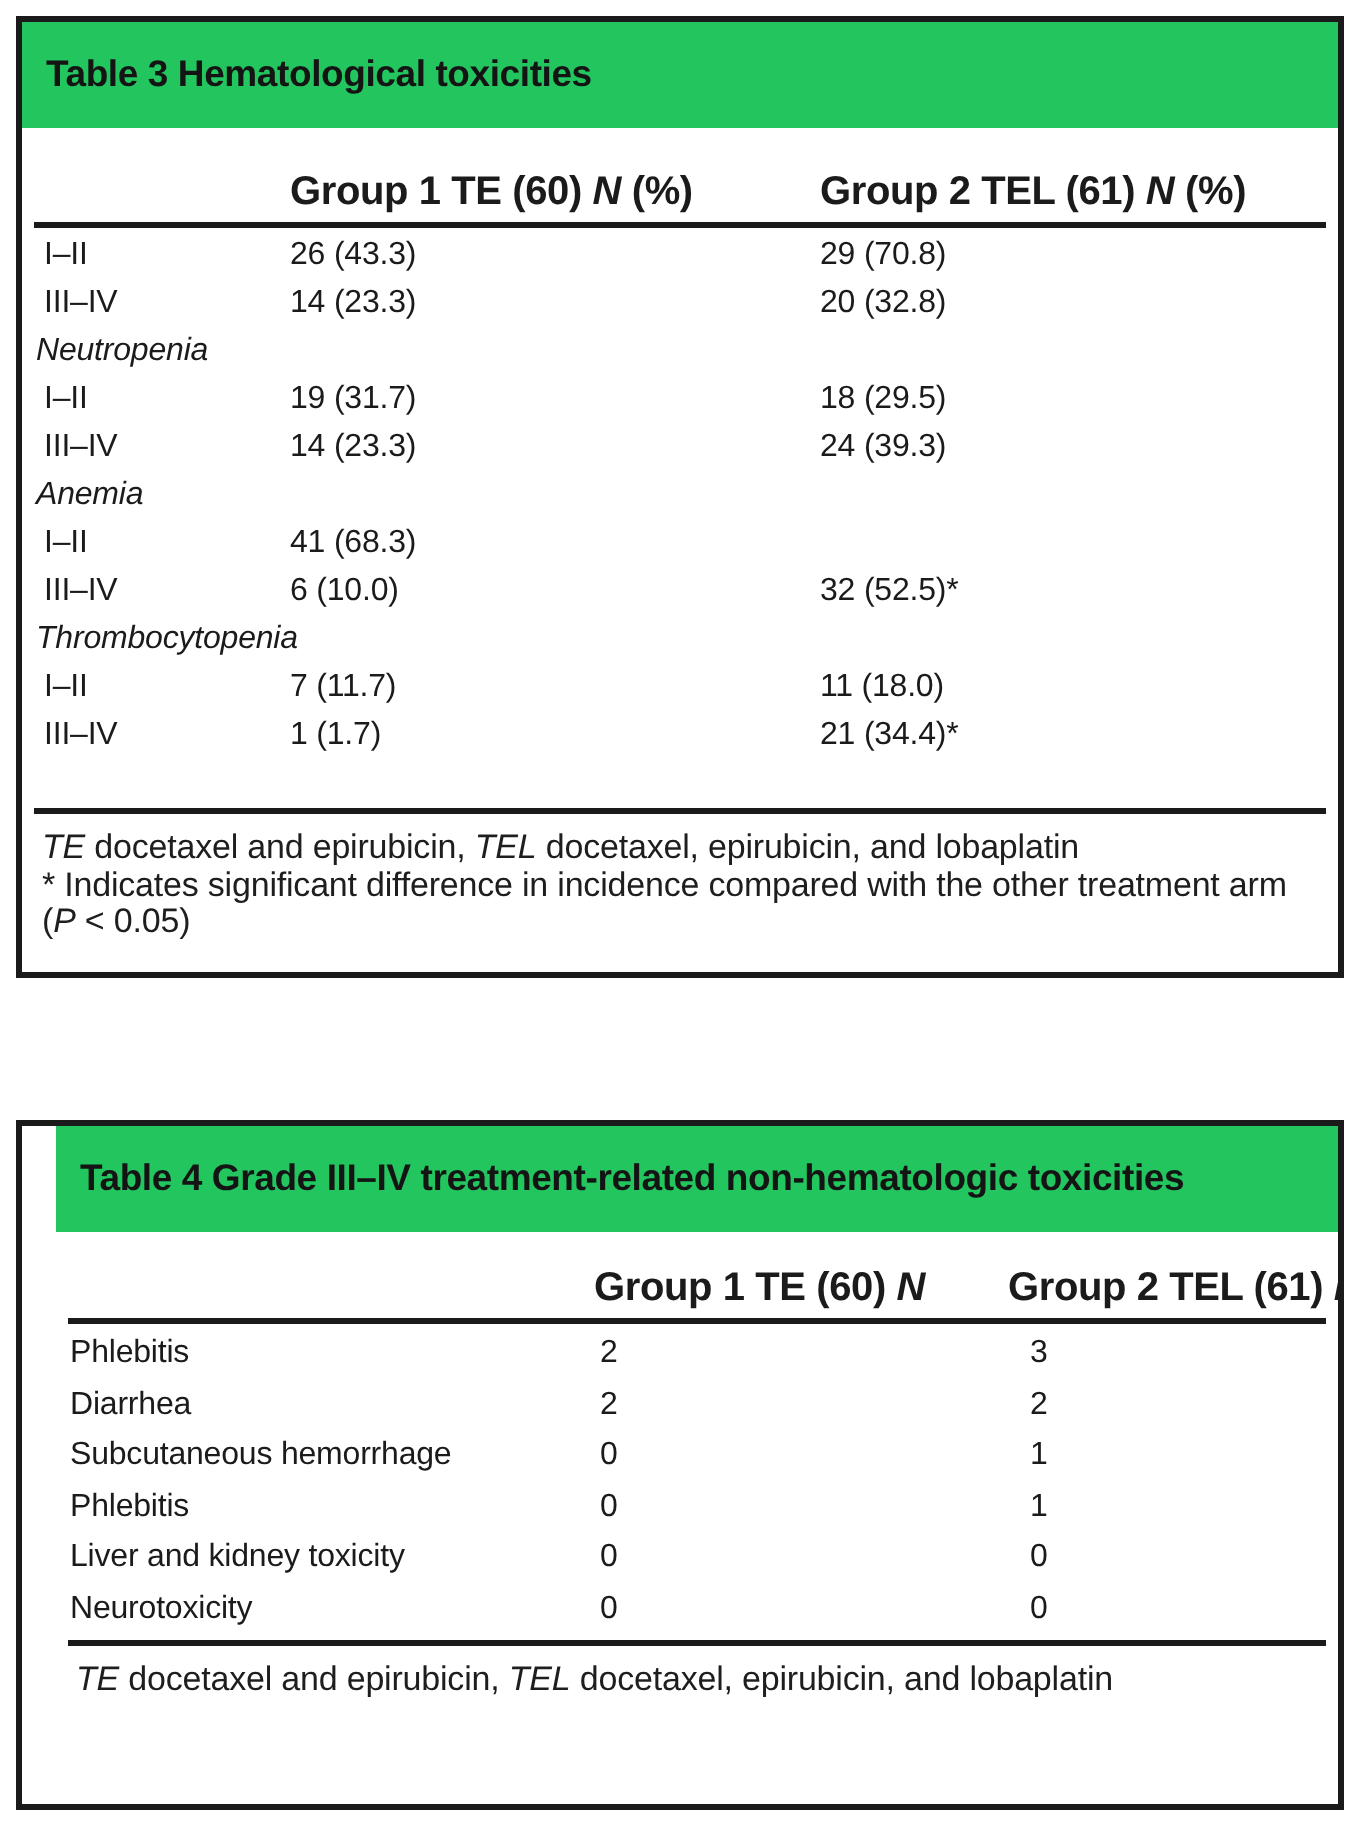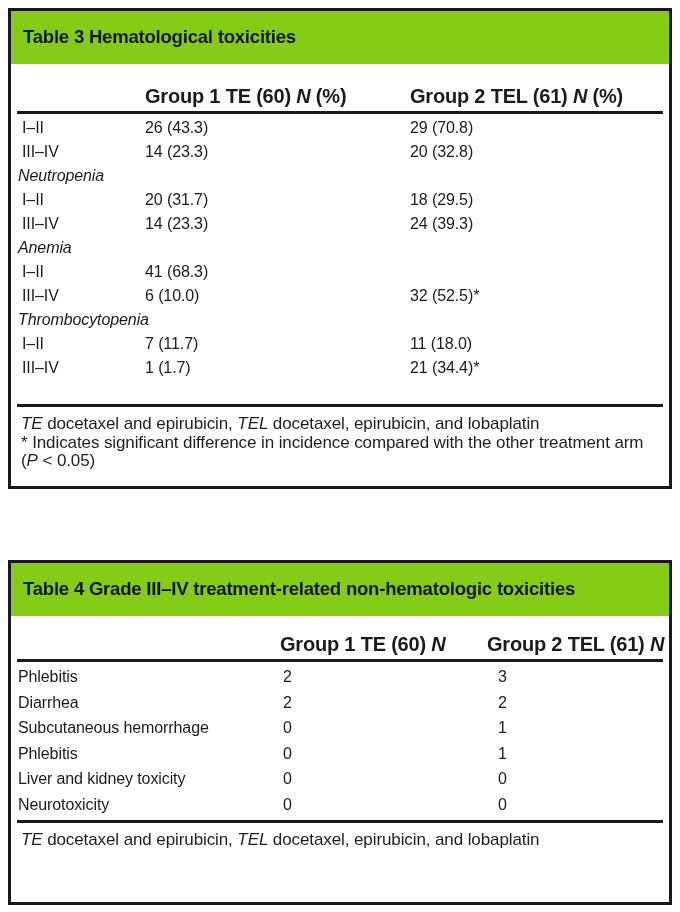--- a/index.html
+++ b/index.html
@@ -15,24 +15,24 @@
   .card {
     position: absolute;
     left: 8px;
     width: 664px;
     border: 3px solid #1a1a1a;
     background: #ffffff;
     box-sizing: border-box;
     overflow: hidden;
   }
   #table3-card { top: 8px; height: 481px; }
-  #table4-card { top: 560px; height: 345px; }
+  #table4-card { top: 560px; height: 345px; padding-left: 17px; }
 
   .titlebar {
-    background: #84cc16;
+    background: #22c55e;
     padding: 13px 12px 14px 12px;
     font-size: 18.5px;
     line-height: 26px;
     font-weight: bold;
     letter-spacing: -0.2px;
     color: #141414;
   }
   .titlebar .title-text { display: block; max-width: 600px; }
 
   .thead {
@@ -107,21 +107,21 @@
         <div class="v1">14 (23.3)</div>
         <div class="v2">20 (32.8)</div>
       </div>
     <div class="trow cat">
         <div class="lbl">Neutropenia</div>
         <div class="v1"></div>
         <div class="v2"></div>
       </div>
     <div class="trow grade">
         <div class="lbl">I–II</div>
-        <div class="v1">20 (31.7)</div>
+        <div class="v1">19 (31.7)</div>
         <div class="v2">18 (29.5)</div>
       </div>
     <div class="trow grade">
         <div class="lbl">III–IV</div>
         <div class="v1">14 (23.3)</div>
         <div class="v2">24 (39.3)</div>
       </div>
     <div class="trow cat">
         <div class="lbl">Anemia</div>
         <div class="v1"></div>

